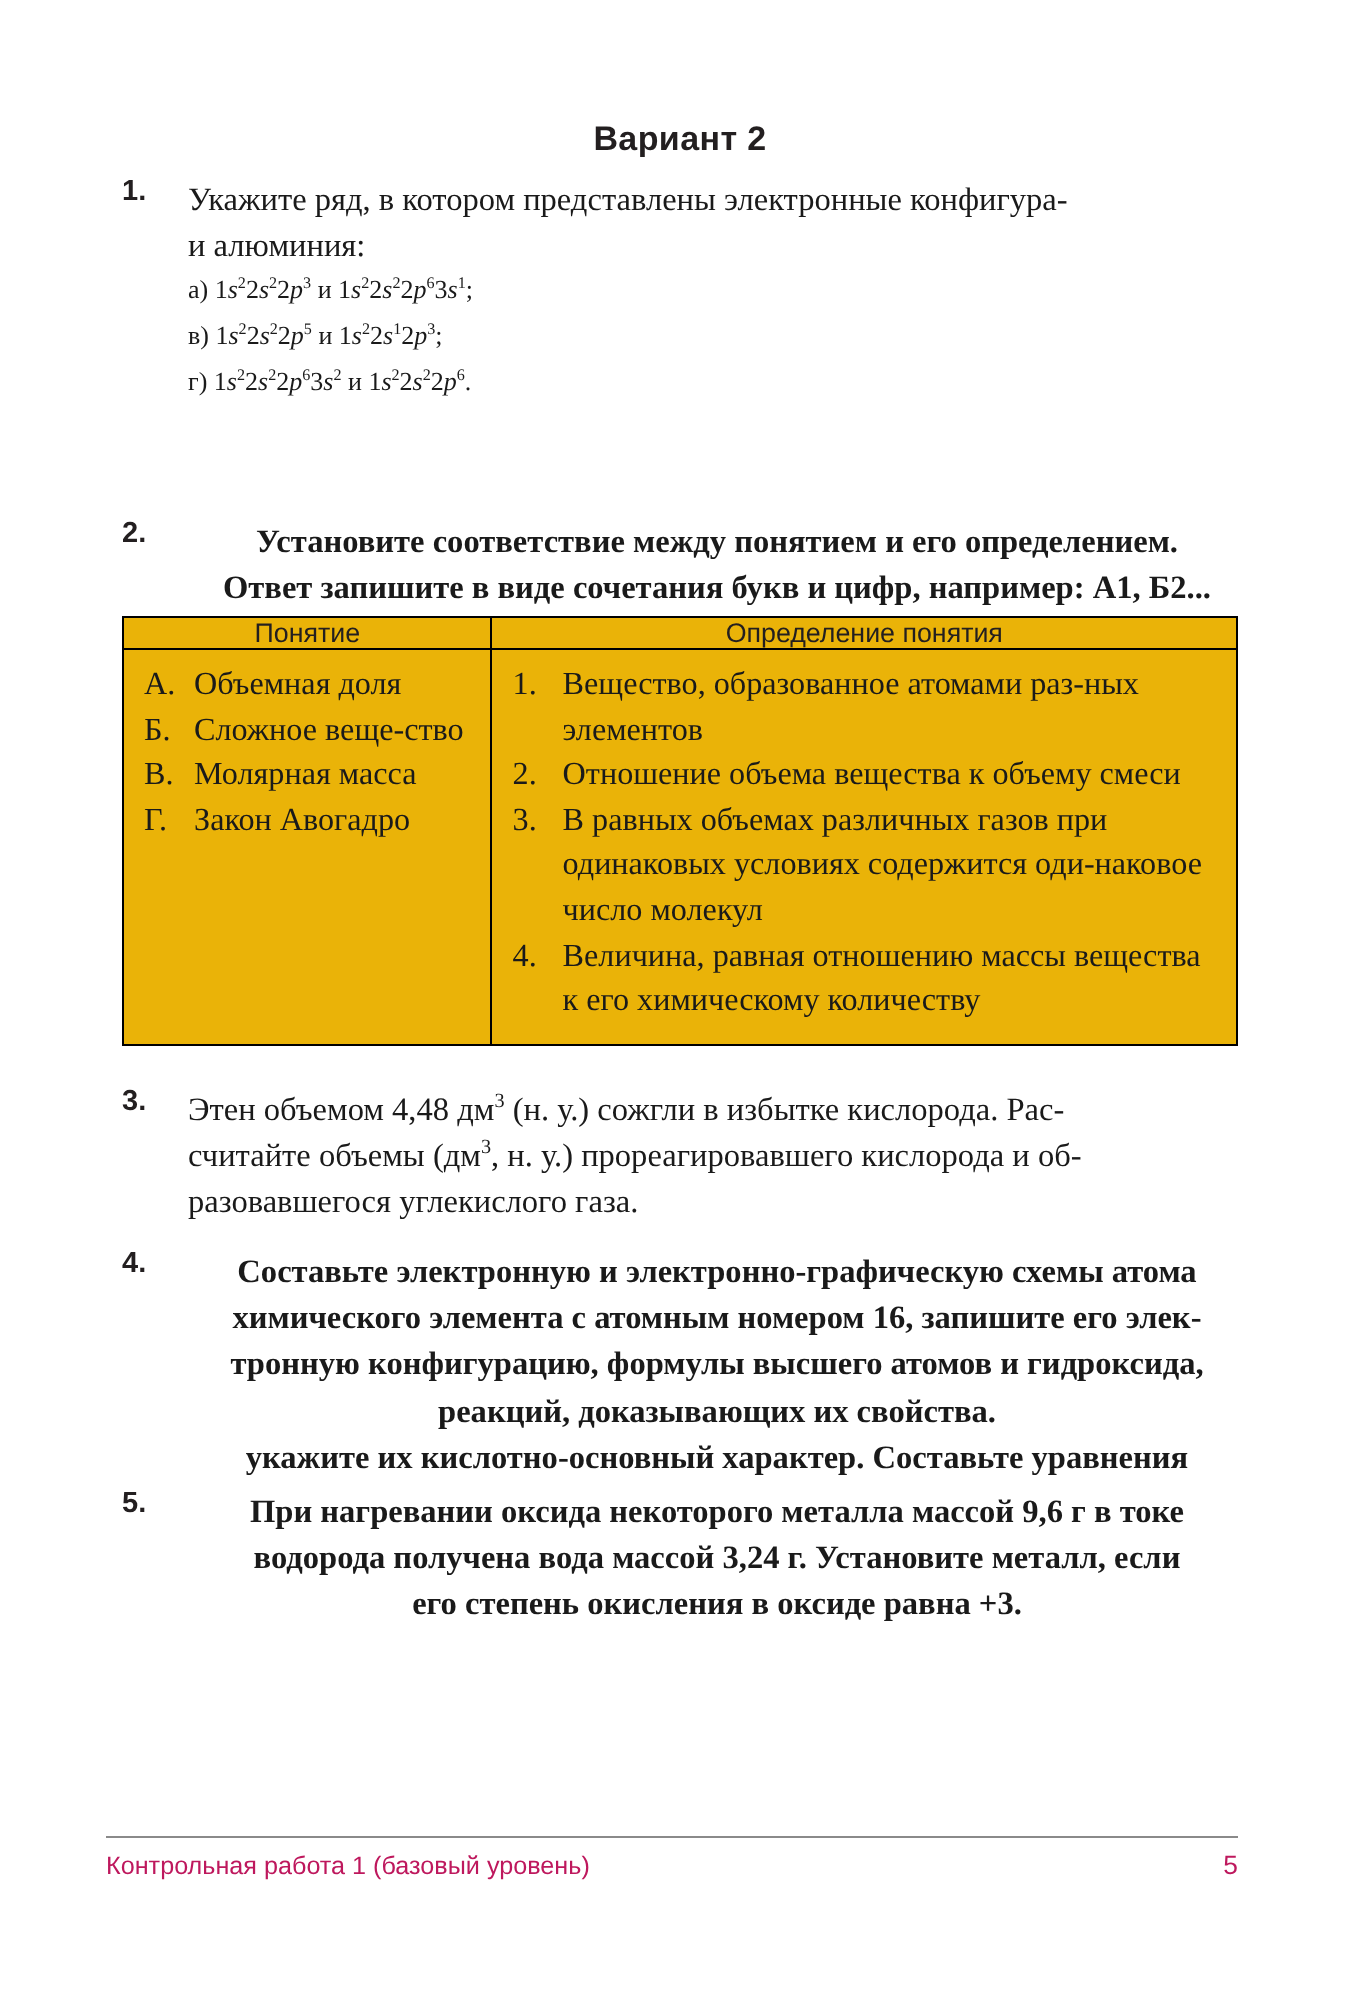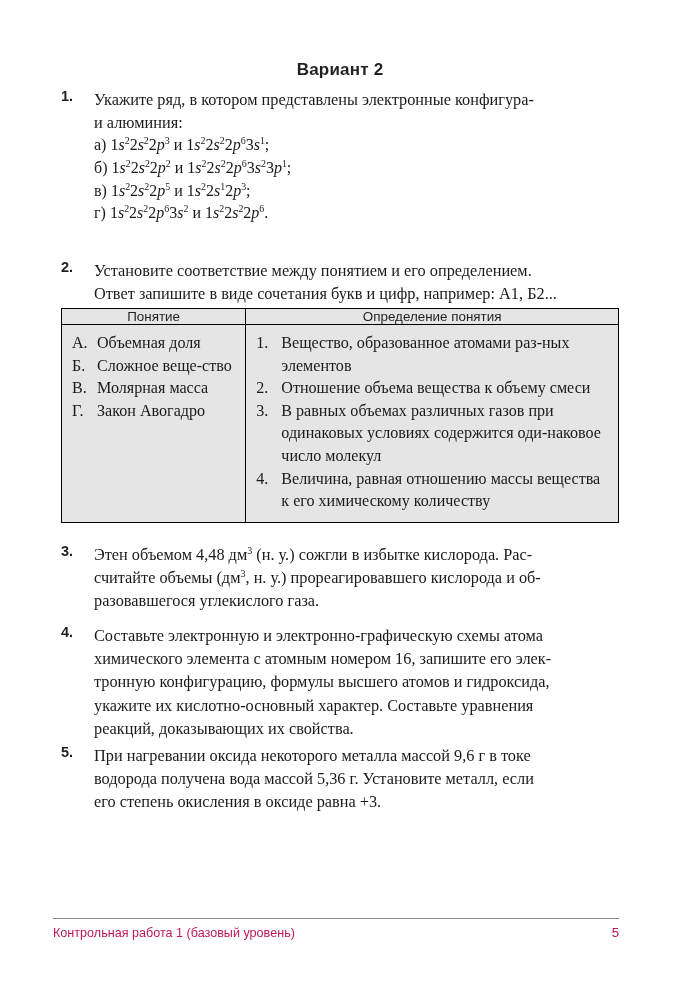--- a/index.html
+++ b/index.html
@@ -57,29 +57,29 @@
   }
   .q-body {
     margin-left: 33px;
     font-family: "Liberation Serif", serif;
     font-size: 16.3px;
     line-height: 23.2px;
     text-align: justify;
     text-justify: inter-word;
     color: #1a1a1a;
   }
-  .q-body.noj { text-align: left; }
+  .q-body.noj { text-align: center; font-weight: bold; }
 
   .line { display: block; white-space: nowrap; }
 
   
   .formula {
     display: block;
     white-space: nowrap;
-    font-size: 16px;
+    font-size: 13px;
     line-height: 22.6px;
   }
   .formula i { font-style: italic; }
   sup {
     font-size: 0.62em;
     vertical-align: 0.62em;
     line-height: 0;
   }
   .sup-txt {
     font-size: 0.62em;
@@ -88,21 +88,21 @@
   }
 
   
   .match-table {
     position: absolute;
     left: 61px;
     top: 308px;
     width: 558px;
     border: 1.3px solid #000;
     border-collapse: collapse;
-    background: #e5e5e5;
+    background: #eab308;
     padding-left: 44px;
   }
   .match-table td, .match-table th {
     border: 1.3px solid #000;
     vertical-align: top;
     padding: 0;
   }
   .th-cell {
     font-family: "Liberation Sans", sans-serif;
     font-weight: normal;
@@ -164,24 +164,20 @@
 
   <div class="q" style="top:88px;">
     <div class="q-num">1.</div>
     <div class="q-body">
       <span class="line">Укажите ряд, в котором представлены электронные конфигура-</span>
       <span class="line">и алюминия:</span>
 
       <span class="formula">
         <span>а)</span>
         1<i>s</i><sup>2</sup>2<i>s</i><sup>2</sup>2<i>p</i><sup>3</sup> и 1<i>s</i><sup>2</sup>2<i>s</i><sup>2</sup>2<i>p</i><sup>6</sup>3<i>s</i><sup>1</sup>;
-      </span>
-      <span class="formula">
-        <span>б)</span>
-        1<i>s</i><sup>2</sup>2<i>s</i><sup>2</sup>2<i>p</i><sup>2</sup> и 1<i>s</i><sup>2</sup>2<i>s</i><sup>2</sup>2<i>p</i><sup>6</sup>3<i>s</i><sup>2</sup>3<i>p</i><sup>1</sup>;
       </span>
       <span class="formula">
         <span>в)</span>
         1<i>s</i><sup>2</sup>2<i>s</i><sup>2</sup>2<i>p</i><sup>5</sup> и 1<i>s</i><sup>2</sup>2<i>s</i><sup>1</sup>2<i>p</i><sup>3</sup>;
       </span>
       <span class="formula">
         <span>г)</span>
         1<i>s</i><sup>2</sup>2<i>s</i><sup>2</sup>2<i>p</i><sup>6</sup>3<i>s</i><sup>2</sup> и 1<i>s</i><sup>2</sup>2<i>s</i><sup>2</sup>2<i>p</i><sup>6</sup>.
       </span>
     </div>
@@ -254,30 +250,30 @@
       <span class="line">разовавшегося углекислого газа.</span>
     </div>
   </div>
 
   <div class="q" style="top:624px;">
     <div class="q-num">4.</div>
     <div class="q-body noj">
       <span class="line">Составьте электронную и электронно-графическую схемы атома</span>
       <span class="line">химического элемента с атомным номером 16, запишите его элек-</span>
       <span class="line">тронную конфигурацию, формулы высшего атомов и гидроксида,</span>
+      <span class="line">реакций, доказывающих их свойства.</span>
       <span class="line">укажите их кислотно-основный характер. Составьте уравнения</span>
-      <span class="line">реакций, доказывающих их свойства.</span>
     </div>
   </div>
 
   <div class="q" style="top:744px;">
     <div class="q-num">5.</div>
     <div class="q-body noj">
       <span class="line">При нагревании оксида некоторого металла массой 9,6 г в токе</span>
-      <span class="line">водорода получена вода массой 5,36 г. Установите металл, если</span>
+      <span class="line">водорода получена вода массой 3,24 г. Установите металл, если</span>
       <span class="line">его степень окисления в оксиде равна +3.</span>
     </div>
   </div>
 
   <div class="footer-rule"></div>
   <div class="footer">
     <span>Контрольная работа 1 (базовый уровень)</span>
     <span class="footer-page">5</span>
   </div>
 

